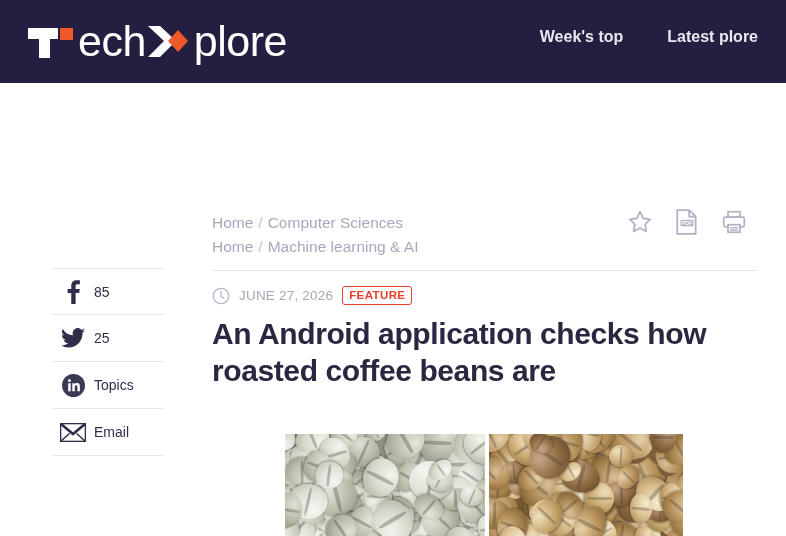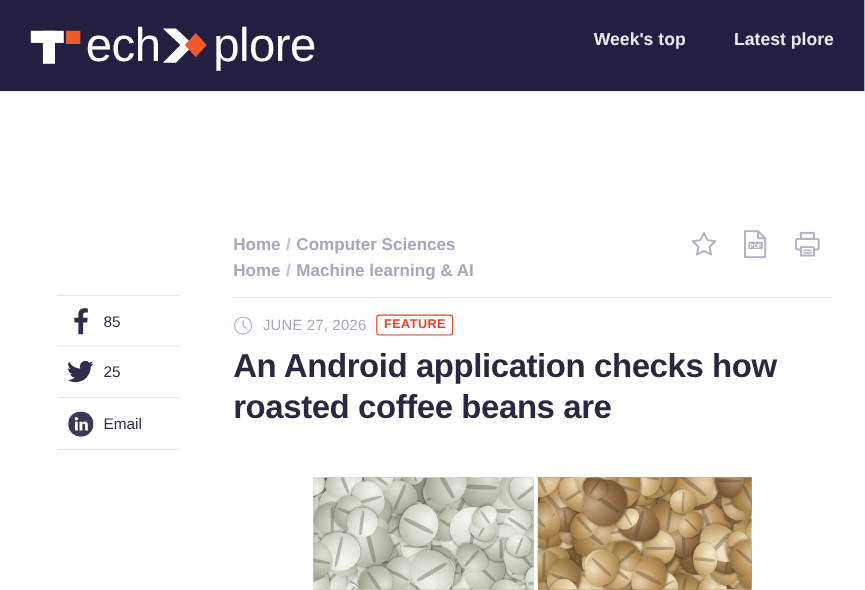--- a/index.html
+++ b/index.html
@@ -124,21 +124,21 @@
   .top-actions {
     position: absolute;
     right: 10px;
     top: 8px;
     display: flex;
     gap: 22px;
     align-items: center;
   }
   .top-actions .act { cursor: pointer; color: #b0b1c3; }
 
-  .breadcrumbs { padding-top: 10px; font-weight: bold; }
+  .breadcrumbs { padding-top: 10px; }
   .crumb-line {
     font-size: 15.5px;
     color: #a7a8bb;
     line-height: 24px;
     white-space: nowrap;
   }
   .crumb-line a {
     color: #a7a8bb;
     text-decoration: none;
     cursor: pointer;
@@ -278,23 +278,33 @@
 
     <div class="share-row">
       <span class="share-icon">
         <svg width="23" height="23" viewBox="0 0 23 23">
           <circle cx="11.5" cy="11.5" r="11.5" fill="#3b3a54"></circle>
           <rect x="6.2" y="9.3" width="2.5" height="8" fill="#ffffff"></rect>
           <circle cx="7.45" cy="6.6" r="1.5" fill="#ffffff"></circle>
           <path d="M10.3 9.3h2.4v1.1c.4-.75 1.3-1.3 2.4-1.3 1.9 0 2.8 1.2 2.8 3.3v4.9h-2.5v-4.3c0-1.1-.4-1.7-1.3-1.7-.8 0-1.3.55-1.3 1.7v4.3h-2.5z" fill="#ffffff"></path>
         </svg>
       </span>
+      <span class="share-label">Topics</span>
+    </div>
+
+    <div class="share-row">
+      <span class="share-icon">
+        <svg width="26" height="19" viewBox="0 0 26 19">
+          <rect x="0.5" y="0.5" width="25" height="18" fill="#ffffff" stroke="#2f2d4a" stroke-width="1.6"></rect>
+          <path d="M1 1l12 10L25 1" fill="none" stroke="#2f2d4a" stroke-width="2.6"></path>
+          <path d="M1 18l8.5-7.5M25 18l-8.5-7.5" fill="none" stroke="#2f2d4a" stroke-width="1.6"></path>
+        </svg>
+      </span>
       <span class="share-label">Email</span>
     </div>
-
   </div>
 
   <div class="article">
 
     <div class="top-actions">
       <span class="act">
         <svg width="26" height="26" viewBox="0 0 24 24">
           <path d="M12 2.5l2.9 6.1 6.6.9-4.8 4.6 1.2 6.6L12 17.6 6.1 20.7l1.2-6.6-4.8-4.6 6.6-.9z" fill="none" stroke="#b0b1c3" stroke-width="1.6" stroke-linejoin="round"></path>
         </svg>
       </span>

